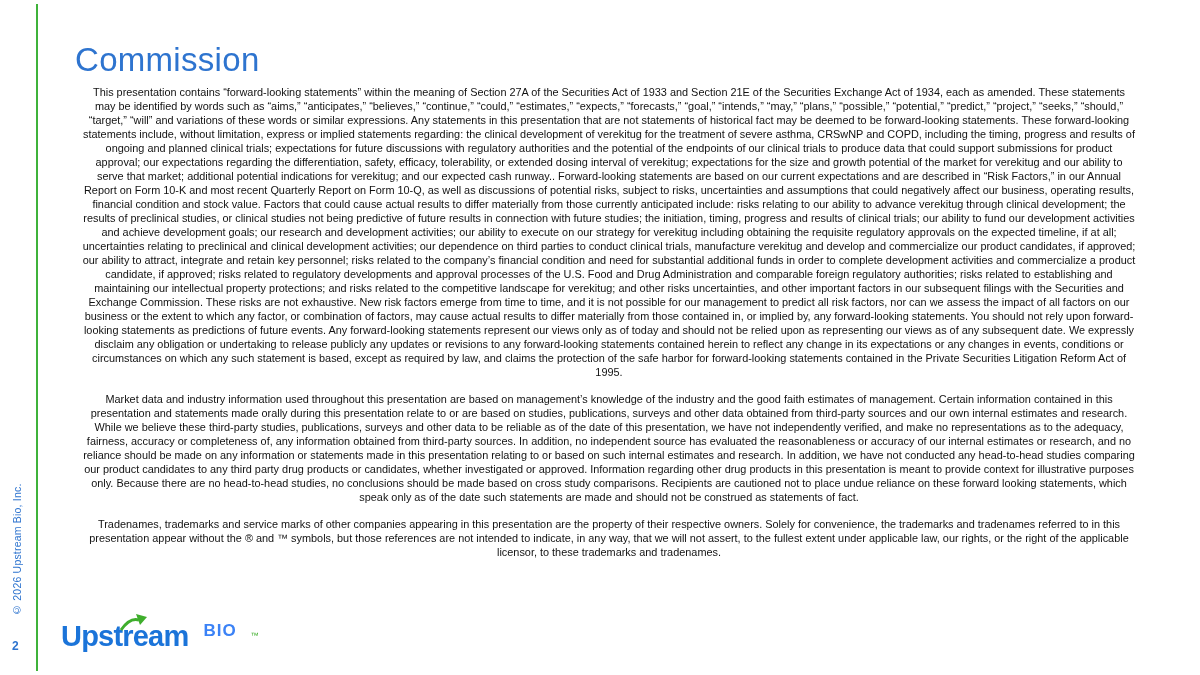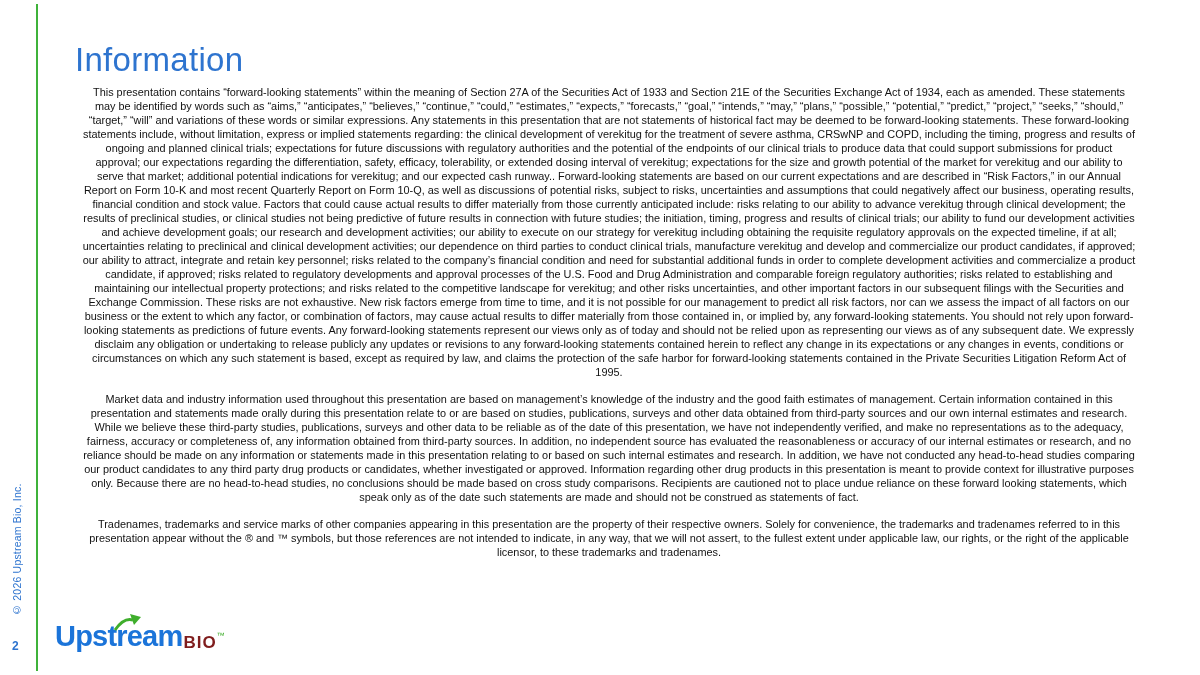--- a/index.html
+++ b/index.html
@@ -60,36 +60,37 @@
   .page-number {
     position: absolute;
     left: 12px;
     top: 639px;
     font-size: 12px;
     font-weight: bold;
     color: #2e74cf;
   }
   .logo {
     position: absolute;
-    left: 55px;
+    left: 61px;
     top: 622px;
     display: flex;
-    align-items: flex-end;
+    align-items: flex-start;
     line-height: 1;
+    gap: 14px;
   }
   .logo-upstream {
     font-size: 29px;
     font-weight: bold;
     color: #1b74d9;
     letter-spacing: -0.8px;
   }
   .logo-bio {
     font-size: 17px;
     font-weight: bold;
-    color: #7f1d1d;
+    color: #3b82f6;
     letter-spacing: 1px;
     margin-left: 1px;
   }
   .logo-tm {
     font-size: 8px;
     color: #3fae2c;
     align-self: flex-start;
     margin-top: 10px;
   }
   .logo-swoosh {
@@ -104,21 +105,21 @@
 
 <div class="slide">
 
   <div class="accent-line"></div>
 
   <div class="side-copyright">© 2026 Upstream Bio, Inc.</div>
 
   <div class="page-number">2</div>
 
   <div class="content">
-    <h1 class="title">Information</h1>
+    <h1 class="title">Commission</h1>
 
     <p class="para">This presentation contains “forward-looking statements” within the meaning of Section 27A of the Securities Act of 1933 and Section 21E of the Securities Exchange Act of 1934, each as amended. These statements may be identified by words such as “aims,” “anticipates,” “believes,” “continue,” “could,” “estimates,” “expects,” “forecasts,” “goal,” “intends,” “may,” “plans,” “possible,” “potential,” “predict,” “project,” “seeks,” “should,” “target,” “will” and variations of these words or similar expressions. Any statements in this presentation that are not statements of historical fact may be deemed to be forward-looking statements. These forward-looking statements include, without limitation, express or implied statements regarding: the clinical development of verekitug for the treatment of severe asthma, CRSwNP and COPD, including the timing, progress and results of ongoing and planned clinical trials; expectations for future discussions with regulatory authorities and the potential of the endpoints of our clinical trials to produce data that could support submissions for product approval; our expectations regarding the differentiation, safety, efficacy, tolerability, or extended dosing interval of verekitug; expectations for the size and growth potential of the market for verekitug and our ability to serve that market; additional potential indications for verekitug; and our expected cash runway.. Forward-looking statements are based on our current expectations and are described in “Risk Factors,” in our Annual Report on Form 10-K and most recent Quarterly Report on Form 10-Q, as well as discussions of potential risks, subject to risks, uncertainties and assumptions that could negatively affect our business, operating results, financial condition and stock value. Factors that could cause actual results to differ materially from those currently anticipated include: risks relating to our ability to advance verekitug through clinical development; the results of preclinical studies, or clinical studies not being predictive of future results in connection with future studies; the initiation, timing, progress and results of clinical trials; our ability to fund our development activities and achieve development goals; our research and development activities; our ability to execute on our strategy for verekitug including obtaining the requisite regulatory approvals on the expected timeline, if at all; uncertainties relating to preclinical and clinical development activities; our dependence on third parties to conduct clinical trials, manufacture verekitug and develop and commercialize our product candidates, if approved; our ability to attract, integrate and retain key personnel; risks related to the company’s financial condition and need for substantial additional funds in order to complete development activities and commercialize a product candidate, if approved; risks related to regulatory developments and approval processes of the U.S. Food and Drug Administration and comparable foreign regulatory authorities; risks related to establishing and maintaining our intellectual property protections; and risks related to the competitive landscape for verekitug; and other risks uncertainties, and other important factors in our subsequent filings with the Securities and Exchange Commission. These risks are not exhaustive. New risk factors emerge from time to time, and it is not possible for our management to predict all risk factors, nor can we assess the impact of all factors on our business or the extent to which any factor, or combination of factors, may cause actual results to differ materially from those contained in, or implied by, any forward-looking statements. You should not rely upon forward-looking statements as predictions of future events. Any forward-looking statements represent our views only as of today and should not be relied upon as representing our views as of any subsequent date. We expressly disclaim any obligation or undertaking to release publicly any updates or revisions to any forward-looking statements contained herein to reflect any change in its expectations or any changes in events, conditions or circumstances on which any such statement is based, except as required by law, and claims the protection of the safe harbor for forward-looking statements contained in the Private Securities Litigation Reform Act of 1995.</p>
 
     <p class="para">Market data and industry information used throughout this presentation are based on management’s knowledge of the industry and the good faith estimates of management.  Certain information contained in this presentation and statements made orally during this presentation relate to or are based on studies, publications, surveys and other data obtained from third-party sources and our own internal estimates and research. While we believe these third-party studies, publications, surveys and other data to be reliable as of the date of this presentation, we have not independently verified, and make no representations as to the adequacy, fairness, accuracy or completeness of, any information obtained from third-party sources. In addition, no independent source has evaluated the reasonableness or accuracy of our internal estimates or research, and no reliance should be made on any information or statements made in this presentation relating to or based on such internal estimates and research. In addition, we have not conducted any head-to-head studies comparing our product candidates to any third party drug products or candidates, whether investigated or approved. Information regarding other drug products in this presentation is meant to provide context for illustrative purposes only. Because there are no head-to-head studies, no conclusions should be made based on cross study comparisons. Recipients are cautioned not to place undue reliance on these forward looking statements, which speak only as of the date such statements are made and should not be construed as statements of fact.</p>
 
     <p class="para">Tradenames, trademarks and service marks of other companies appearing in this presentation are the property of their respective owners. Solely for convenience, the trademarks and tradenames referred to in this presentation appear without the ® and ™ symbols, but those references are not intended to indicate, in any way, that we will not assert, to the fullest extent under applicable law, our rights, or the right of the applicable licensor, to these trademarks and tradenames.</p>
   </div>
 
   <div class="logo">
     <svg class="logo-swoosh" width="30" height="20" viewBox="0 0 30 20" aria-hidden="true">

